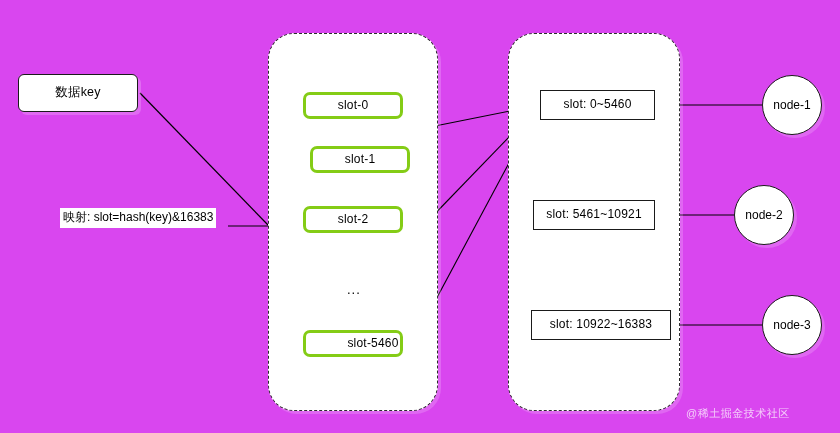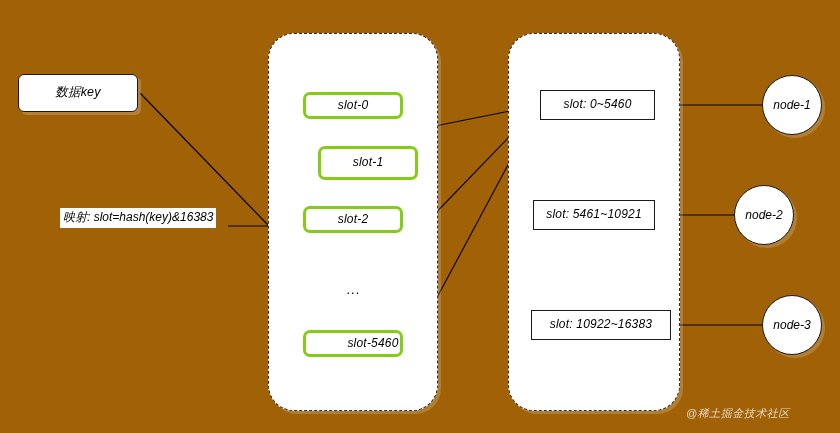--- a/index.html
+++ b/index.html
@@ -14,22 +14,21 @@
     position: relative;
     overflow: hidden;
     font-family: "Liberation Sans", "DejaVu Sans", sans-serif;
     color: #000000;
   }
   #stage {
     position: absolute;
     left: 0; top: 0;
     width: 840px;
     height: 433px;
-    background: #a16207;
-    font-style: italic;
+    background: #d946ef;
   }
 
   
   .node-box {
     position: absolute;
     background: #ffffff;
     border: 1px solid #1a1a1a;
     box-sizing: border-box;
     display: flex;
     align-items: center;
@@ -164,21 +163,21 @@
   <div class="edge-label" style="left:60px; top:208px;">
     <span>映射: slot=hash(key)&amp;16383</span>
   </div>
 
   <div class="container-box" style="left:268px; top:33px; width:170px; height:378px;"></div>
 
   <div class="node-box slot-chip" style="left:303px; top:92px; width:100px; height:27px;">
     <span>slot-0</span>
   </div>
 
-  <div class="node-box slot-chip" style="left:318px; top:146px; width:100px; height:34px;">
+  <div class="node-box slot-chip" style="left:310px; top:146px; width:100px; height:27px;">
     <span>slot-1</span>
   </div>
 
   <div class="node-box slot-chip" style="left:303px; top:206px; width:100px; height:27px;">
     <span>slot-2</span>
   </div>
 
   <div class="ellipsis" style="left:347px; top:283px;">
     <span>...</span>
   </div>

